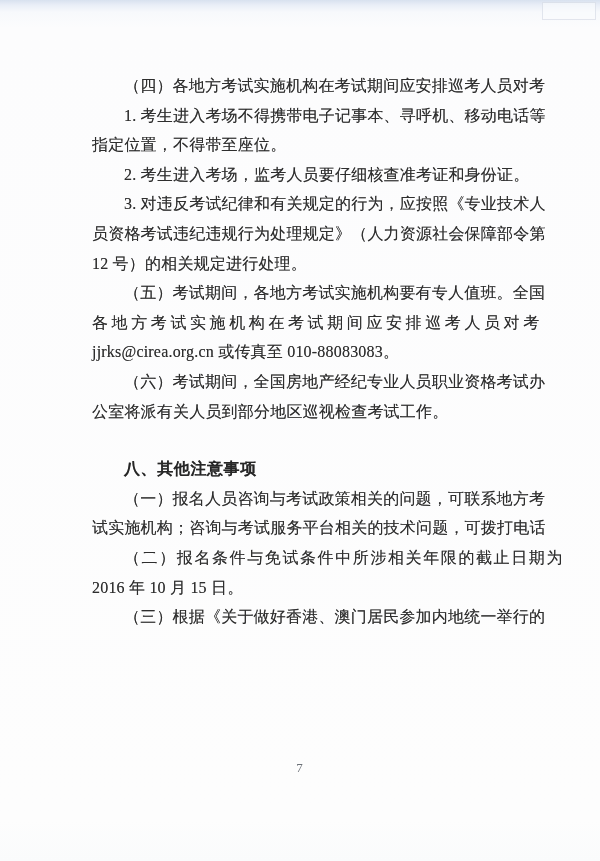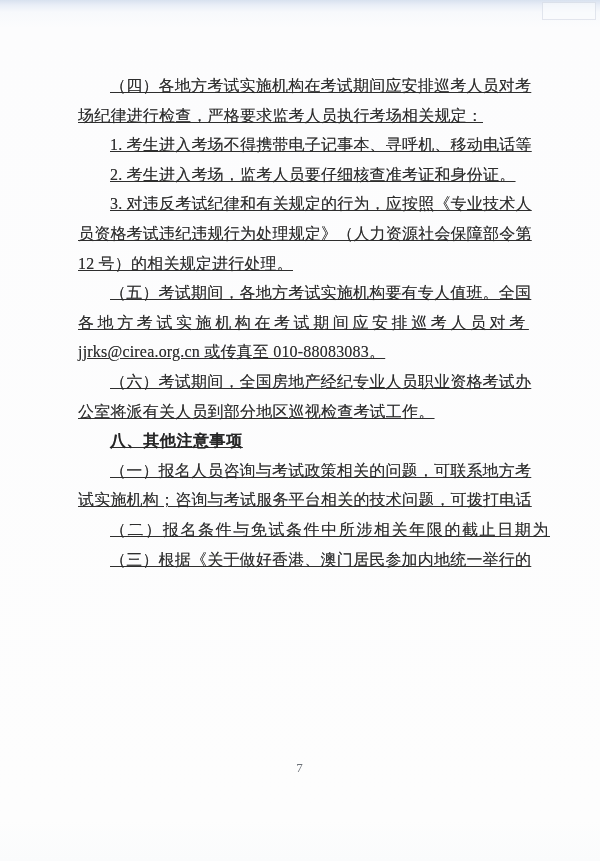--- a/index.html
+++ b/index.html
@@ -19,38 +19,38 @@
   }
   
   .scan-corner {
     position: absolute; top: 2px; right: 4px;
     width: 52px; height: 16px;
     border: 1px solid rgba(180,190,205,0.35);
     background: rgba(250,251,253,0.6);
   }
   .content {
     position: absolute;
-    left: 78px; top: 71px;
+    left: 92px; top: 71px;
     width: 452px;
     color: #2e2e2e;
-    text-decoration: underline;
   }
   .line {
     height: 29.6px;
     line-height: 29.6px;
     font-size: 16px;
     white-space: nowrap;
     letter-spacing: 0.2px;
     text-shadow: 0 0 0.4px rgba(46,46,46,0.55);
   }
   .line.indent { padding-left: 32px; }
   .line.bold {
     font-weight: bold;
     letter-spacing: 0.6px;
     color: #262626;
+    margin-top: 28px;
   }
   .line.spread-wide  { letter-spacing: 3.6px; }
   .line.spread-slight{ letter-spacing: 1.6px; }
   .page-number {
     position: absolute;
     left: 0; right: 0;
     top: 760px;
     text-align: center;
     font-size: 13px;
     color: #6a6f76;
@@ -60,33 +60,34 @@
 </head>
 <body>
 
 <div class="page">
 
   <div class="scan-corner"></div>
 
   <div class="content">
 
   <div class="line indent">（四）各地方考试实施机构在考试期间应安排巡考人员对考</div>
-      <div class="line">场纪律进行检查，严格要求监考人员执行考场相关规定：</div>
       <div class="line indent">1. 考生进入考场不得携带电子记事本、寻呼机、移动电话等</div>
+      <div class="line">指定位置，不得带至座位。</div>
       <div class="line indent">2. 考生进入考场，监考人员要仔细核查准考证和身份证。</div>
       <div class="line indent">3. 对违反考试纪律和有关规定的行为，应按照《专业技术人</div>
       <div class="line">员资格考试违纪违规行为处理规定》（人力资源社会保障部令第</div>
       <div class="line">12 号）的相关规定进行处理。</div>
       <div class="line indent">（五）考试期间，各地方考试实施机构要有专人值班。全国</div>
       <div class="line spread-wide">各地方考试实施机构在考试期间应安排巡考人员对考</div>
       <div class="line">jjrks@cirea.org.cn 或传真至 010-88083083。</div>
       <div class="line indent">（六）考试期间，全国房地产经纪专业人员职业资格考试办</div>
       <div class="line">公室将派有关人员到部分地区巡视检查考试工作。</div>
       <div class="line indent bold">八、其他注意事项</div>
       <div class="line indent">（一）报名人员咨询与考试政策相关的问题，可联系地方考</div>
       <div class="line">试实施机构；咨询与考试服务平台相关的技术问题，可拨打电话</div>
       <div class="line indent spread-slight">（二）报名条件与免试条件中所涉相关年限的截止日期为</div>
+      <div class="line">2016 年 10 月 15 日。</div>
       <div class="line indent">（三）根据《关于做好香港、澳门居民参加内地统一举行的</div>
     </div>
 
   <div class="page-number">7</div>
 
 </div>
 
 </body></html>

